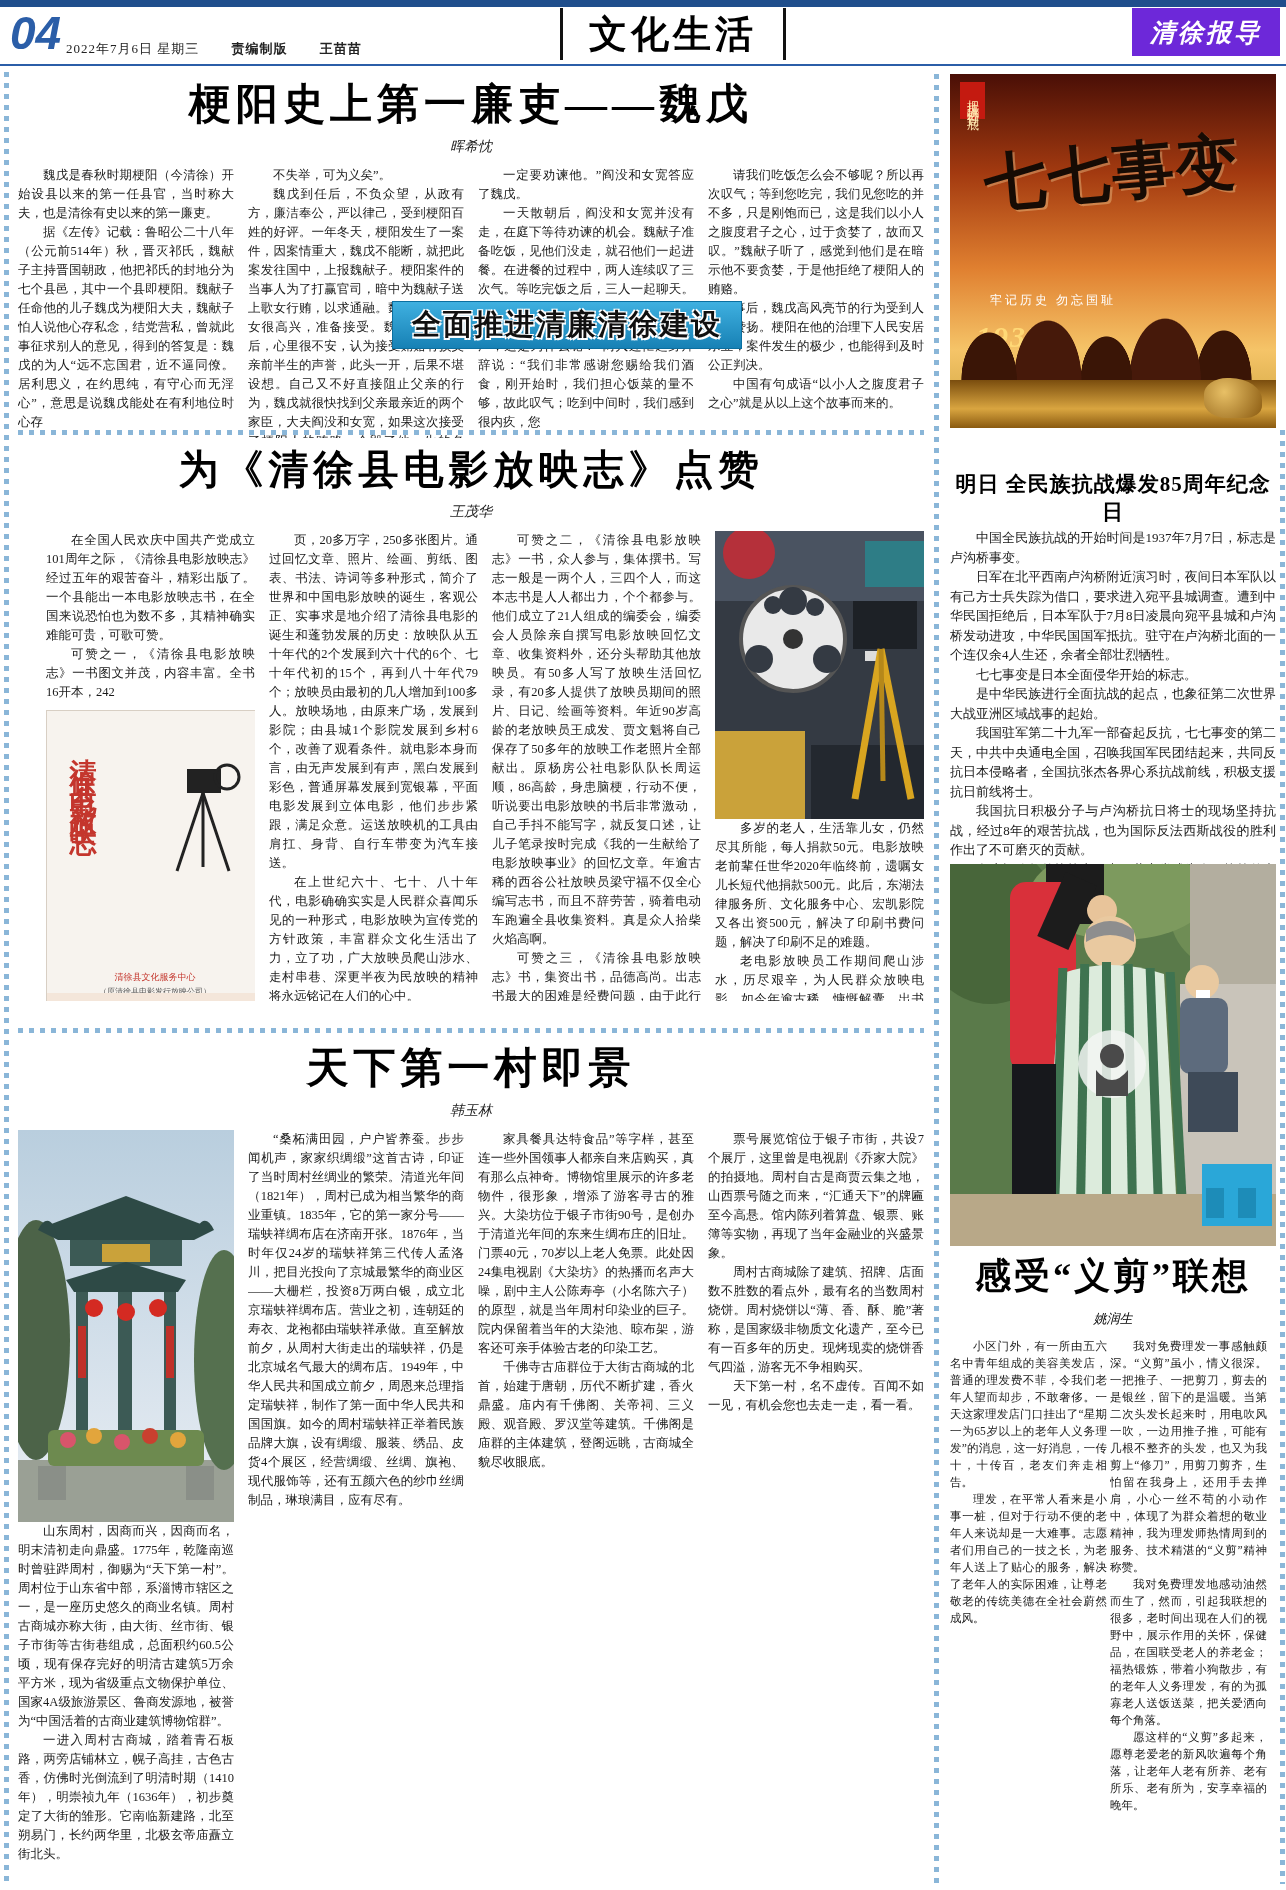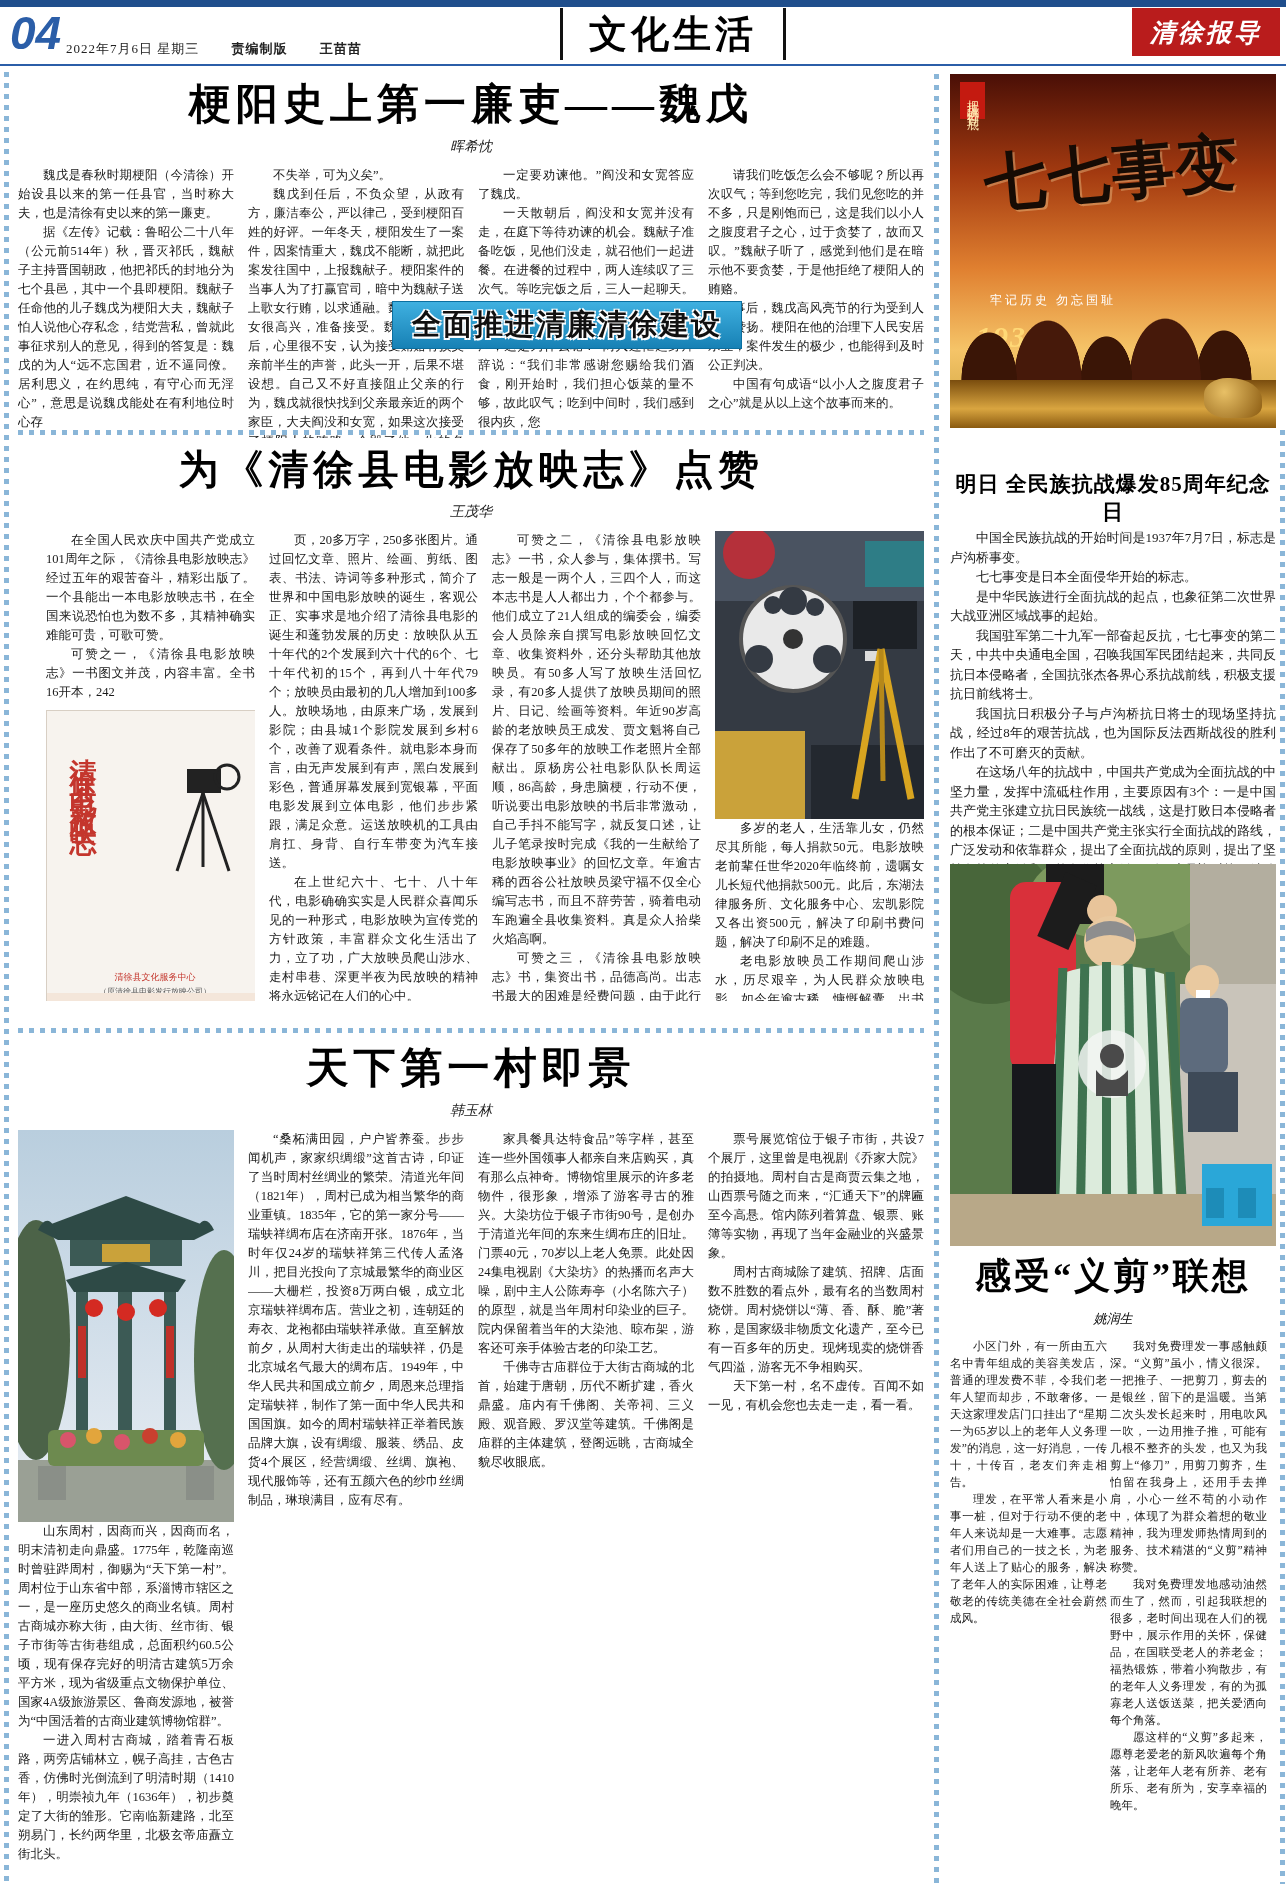--- a/index.html
+++ b/index.html
@@ -7,21 +7,21 @@
         font-family:"Liberation Serif","DejaVu Serif",serif;color:#1a1a1a;}
   
   .topbar{position:absolute;left:0;top:0;width:1286px;height:7px;background:#1f4e8c;}
   .pagenum{position:absolute;left:10px;top:10px;font-family:"Liberation Sans",sans-serif;
            font-weight:bold;font-style:italic;font-size:46px;color:#2b5ea8;line-height:1;}
   .dateline{position:absolute;left:66px;top:40px;font-size:13px;color:#222;letter-spacing:1px;}
   .dateline b{margin-left:28px;font-weight:bold;}
   .sectionbox{position:absolute;left:560px;top:8px;height:52px;display:flex;align-items:flex-end;
               border-left:3px solid #111;border-right:3px solid #111;padding:0 26px;}
   .sectionbox .t{font-size:38px;font-weight:900;letter-spacing:4px;color:#000;}
-  .masthead{position:absolute;right:6px;top:8px;width:148px;height:48px;background:#b91c1c;
+  .masthead{position:absolute;right:6px;top:8px;width:148px;height:48px;background:#6d28d9;
             color:#fff;display:flex;align-items:center;justify-content:center;
             font-style:italic;font-weight:bold;font-size:25px;letter-spacing:3px;}
   .headrule{position:absolute;left:0;top:64px;width:1286px;height:2px;background:#2b5ea8;}
   
   .vwave{position:absolute;width:5px;background:repeating-linear-gradient(180deg,#8ab6d8 0 5px,transparent 5px 11px);}
   .hwave{position:absolute;height:5px;background:repeating-linear-gradient(90deg,#8ab6d8 0 5px,transparent 5px 11px);}
   
   .art{position:absolute;}
   .h-big{text-align:center;font-weight:900;letter-spacing:5px;color:#000;margin:0;}
   .byline{text-align:center;font-style:italic;font-size:14px;color:#222;margin:6px 0 10px;}
@@ -245,20 +245,21 @@
     <div class="year">1937</div>
     <div class="soldiers"></div>
     <div class="bridge">
       <div class="lion"></div>
     </div>
   </div>
 
   <div class="rhead" style="top:470px;font-size:21px;letter-spacing:1px;">明日 全民族抗战爆发85周年纪念日</div>
   <div class="rbody" style="top:528px;height:340px;">
       <p class="para">中国全民族抗战的开始时间是1937年7月7日，标志是卢沟桥事变。</p>
+      <p class="para">日军在北平西南卢沟桥附近演习时，夜间日本军队以有己方士兵失踪为借口，要求进入宛平县城调查。遭到中华民国拒绝后，日本军队于7月8日凌晨向宛平县城和卢沟桥发动进攻，中华民国国军抵抗。驻守在卢沟桥北面的一个连仅余4人生还，余者全部壮烈牺牲。</p>
       <p class="para">七七事变是日本全面侵华开始的标志。</p>
       <p class="para">是中华民族进行全面抗战的起点，也象征第二次世界大战亚洲区域战事的起始。</p>
       <p class="para">我国驻军第二十九军一部奋起反抗，七七事变的第二天，中共中央通电全国，召唤我国军民团结起来，共同反抗日本侵略者，全国抗张杰各界心系抗战前线，积极支援抗日前线将士。</p>
       <p class="para">我国抗日积极分子与卢沟桥抗日将士的现场坚持抗战，经过8年的艰苦抗战，也为国际反法西斯战役的胜利作出了不可磨灭的贡献。</p>
       <p class="para">在这场八年的抗战中，中国共产党成为全面抗战的中坚力量，发挥中流砥柱作用，主要原因有3个：一是中国共产党主张建立抗日民族统一战线，这是打败日本侵略者的根本保证；二是中国共产党主张实行全面抗战的路线，广泛发动和依靠群众，提出了全面抗战的原则，提出了坚持久战的方针和一整套作战方针原则，这是迎对抗日站稳的理论指导；三是中国共产党领导的人民军队，打响敌后战场，为夺取抗日战争胜利发挥了决定性作用。</p>
     </div>
 
   <svg class="photo" style="position:absolute;left:950px;top:864px;" width="326" height="382" viewBox="0 0 326 382">
     <rect width="326" height="382" fill="#5a7a4a"></rect>
     <ellipse cx="40" cy="60" rx="70" ry="80" fill="#48663a"></ellipse>

